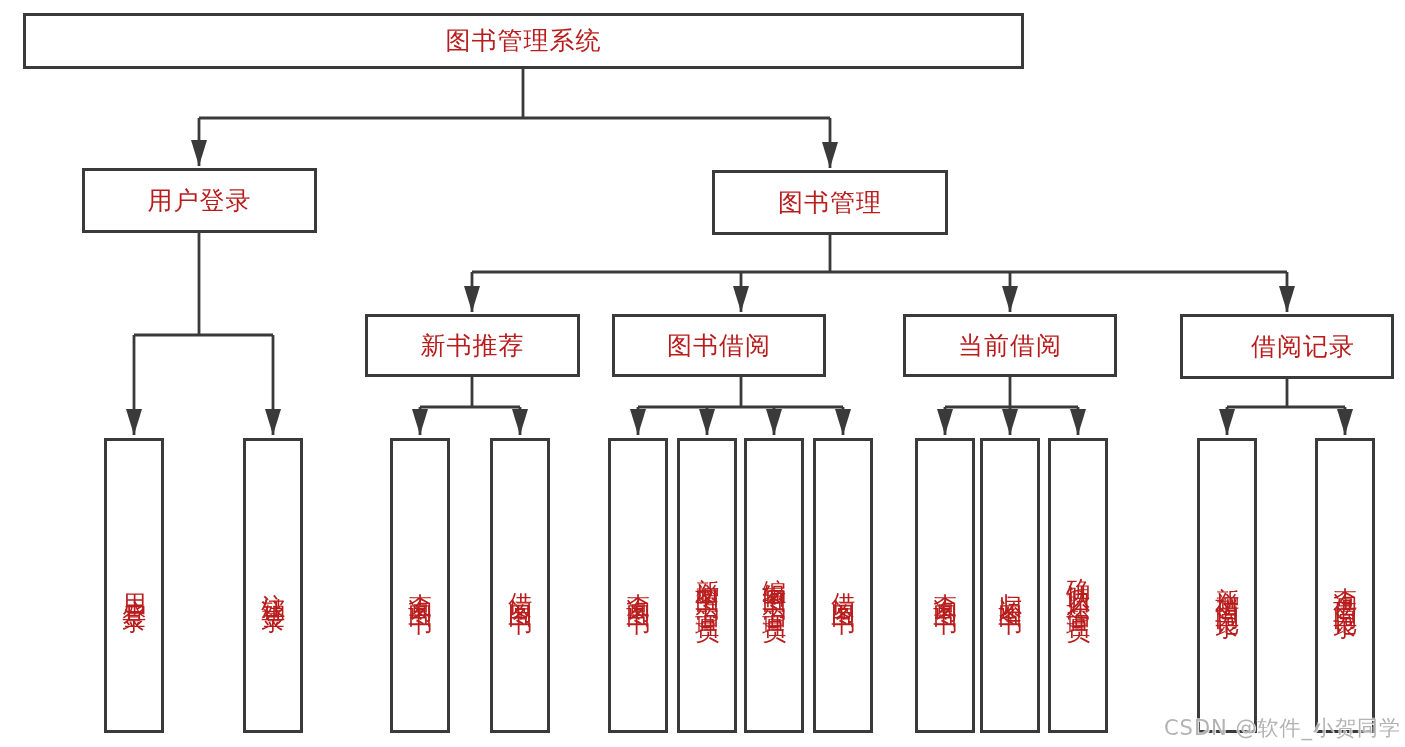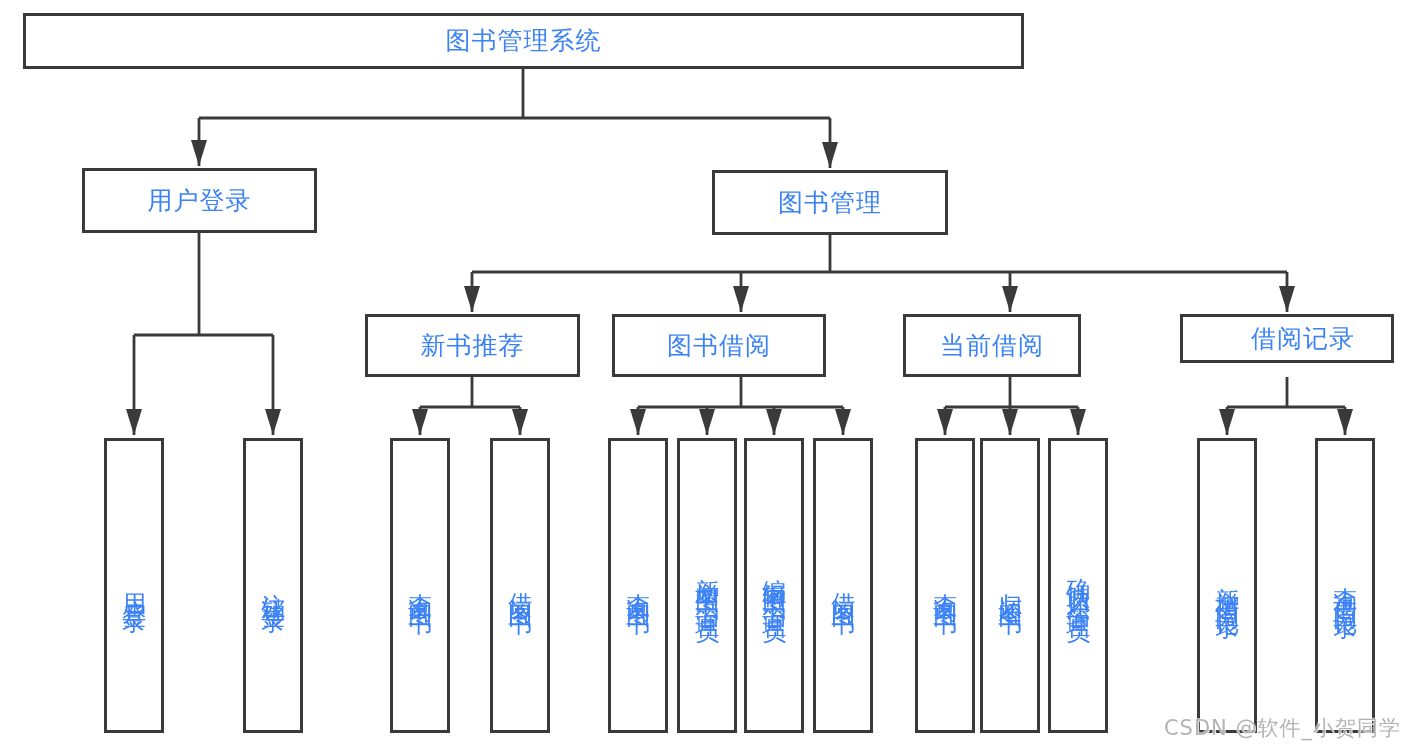--- a/index.html
+++ b/index.html
@@ -21,21 +21,21 @@
     top: 0;
     width: 1405px;
     height: 747px;
     z-index: 1;
   }
   .node {
     position: absolute;
     box-sizing: border-box;
     background: #ffffff;
     border: 3px solid #3a3a3a;
-    color: #3b82f6;
+    color: #b91c1c;
     display: flex;
     align-items: center;
     justify-content: center;
     text-align: center;
     z-index: 2;
     line-height: 1.1;
   }
   .node.h {
     font-size: 25px;
     letter-spacing: 1px;
@@ -131,22 +131,22 @@
     </g>
   </svg>
 
   <div class="node h" style="left:23px; top:13px; width:1001px; height:56px;">图书管理系统</div>
 
   <div class="node h" style="left:82px; top:168px; width:235px; height:65px;">用户登录</div>
   <div class="node h" style="left:712px; top:170px; width:236px; height:65px;">图书管理</div>
 
   <div class="node h" style="left:365px; top:314px; width:215px; height:63px;">新书推荐</div>
   <div class="node h" style="left:612px; top:314px; width:214px; height:63px;">图书借阅</div>
-  <div class="node h" style="left:903px; top:314px; width:178px; height:63px;">当前借阅</div>
-  <div class="node h" style="left:1180px; top:314px; width:214px; height:49px;padding-left:32px;">借阅记录</div>
+  <div class="node h" style="left:903px; top:314px; width:214px; height:63px;">当前借阅</div>
+  <div class="node h" style="left:1180px; top:314px; width:214px; height:65px;padding-left:32px;">借阅记录</div>
 
   <div class="node v" style="left:104px; top:438px; width:60px; height:295px;">用户登录</div>
   <div class="node v" style="left:243px; top:438px; width:60px; height:295px;">注销登录</div>
 
   <div class="node v" style="left:390px; top:438px; width:60px; height:295px;">查询图书</div>
   <div class="node v" style="left:490px; top:438px; width:60px; height:295px;">借阅图书</div>
 
   <div class="node v" style="left:608px; top:438px; width:60px; height:295px;">查询图书</div>
   <div class="node v" style="left:677px; top:438px; width:60px; height:295px;">新增图书（管理员）</div>
   <div class="node v" style="left:744px; top:438px; width:60px; height:295px;">编辑图书（管理员）</div>

